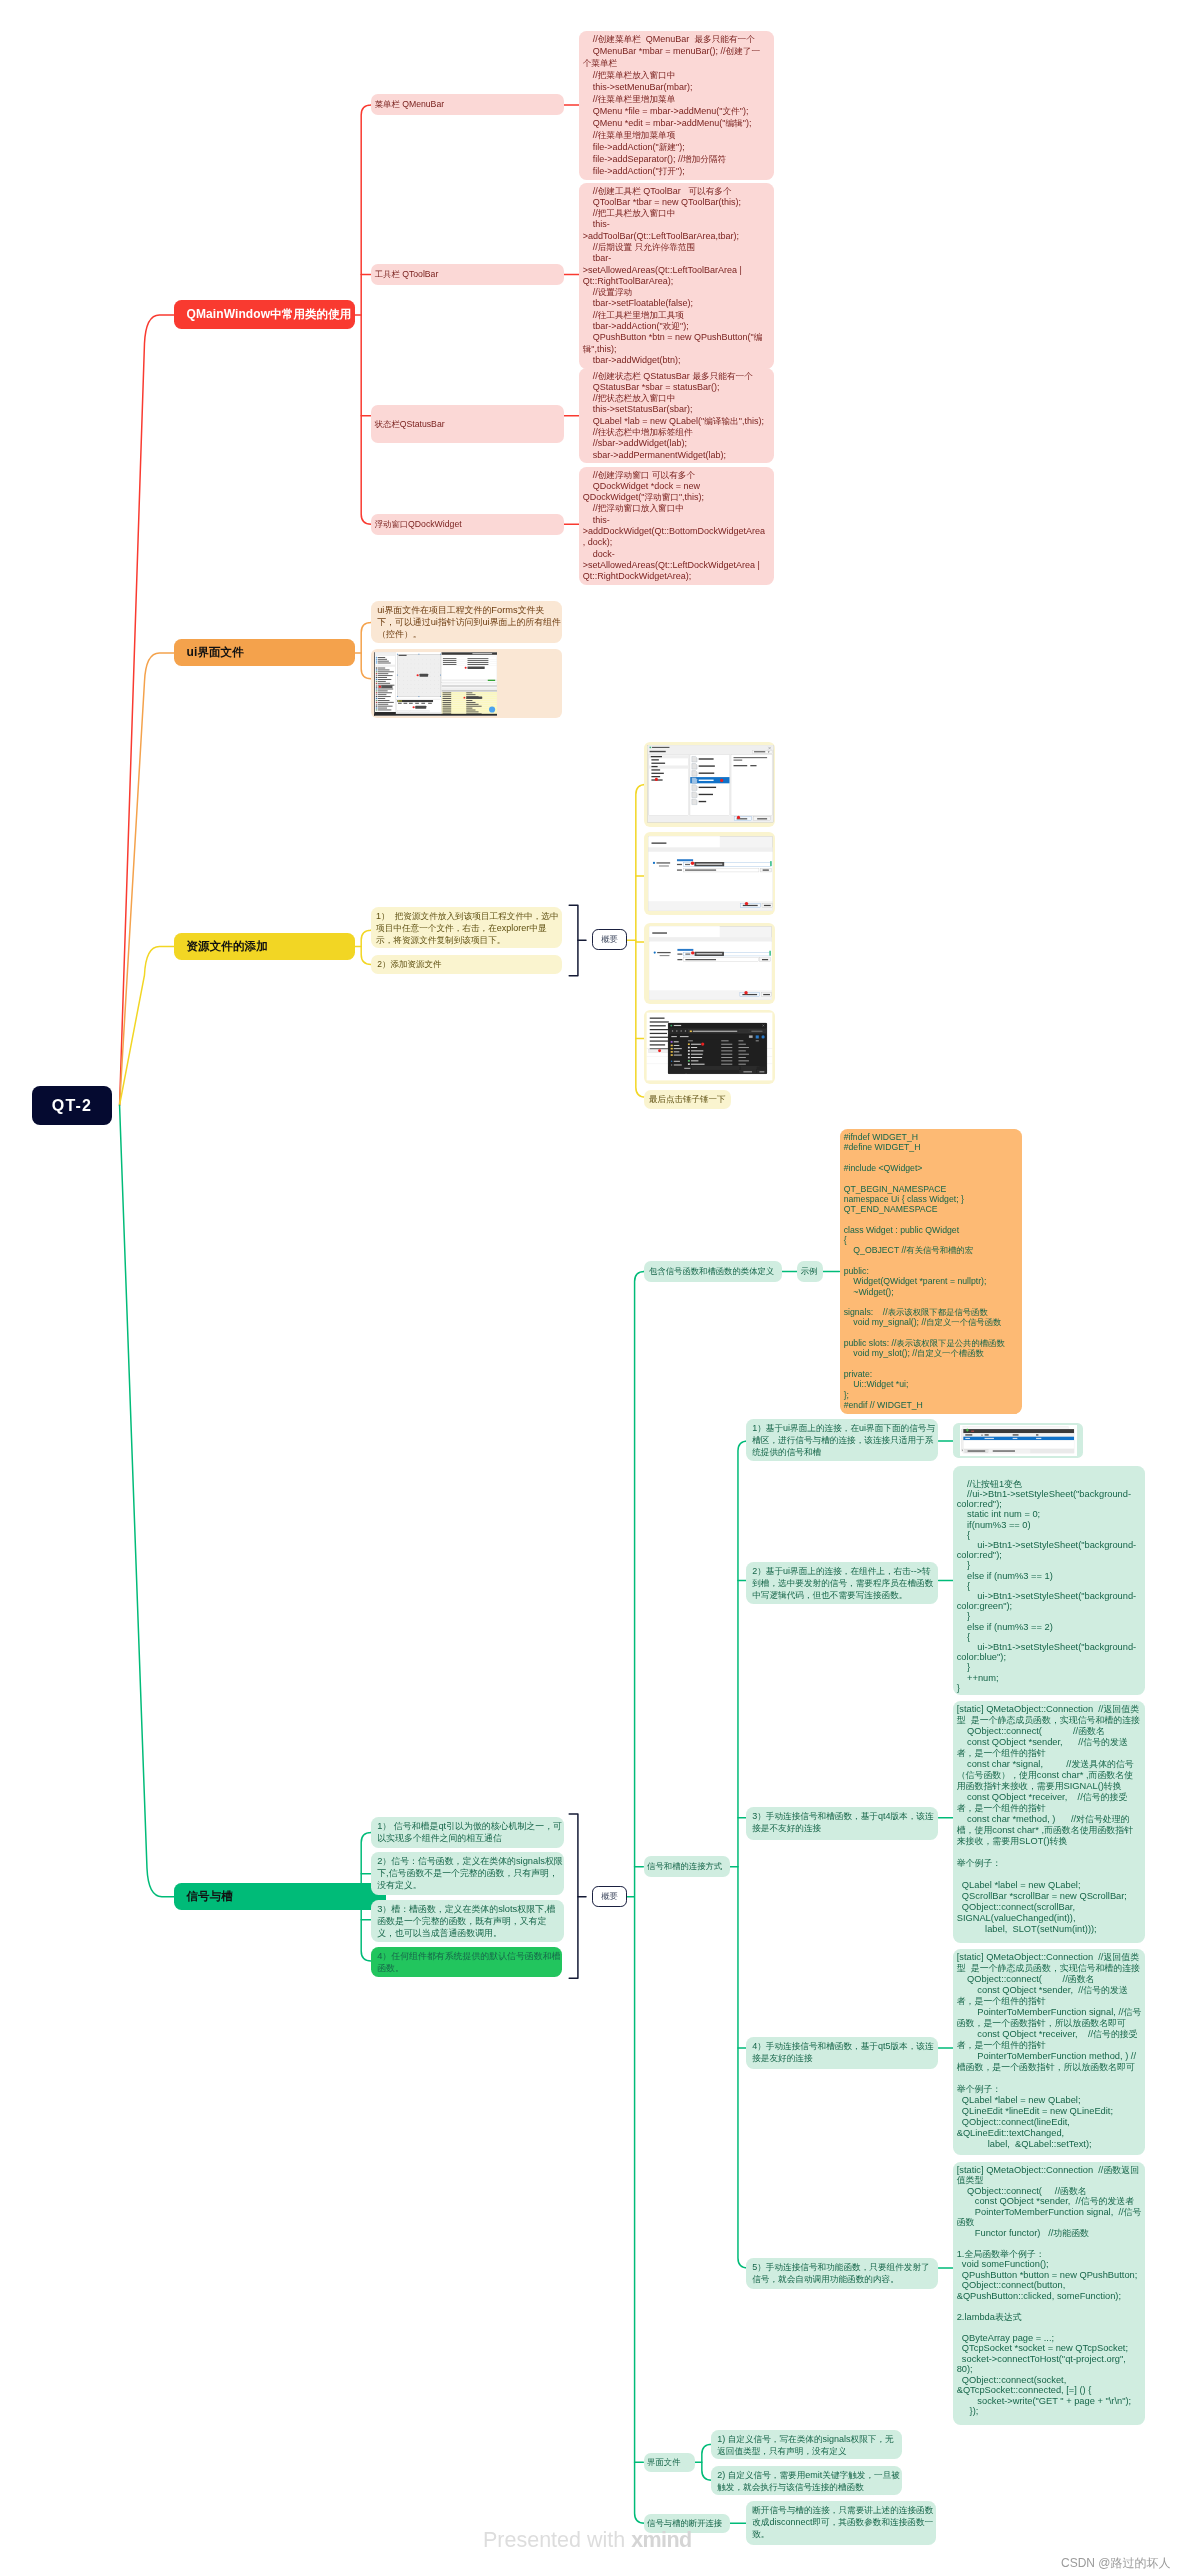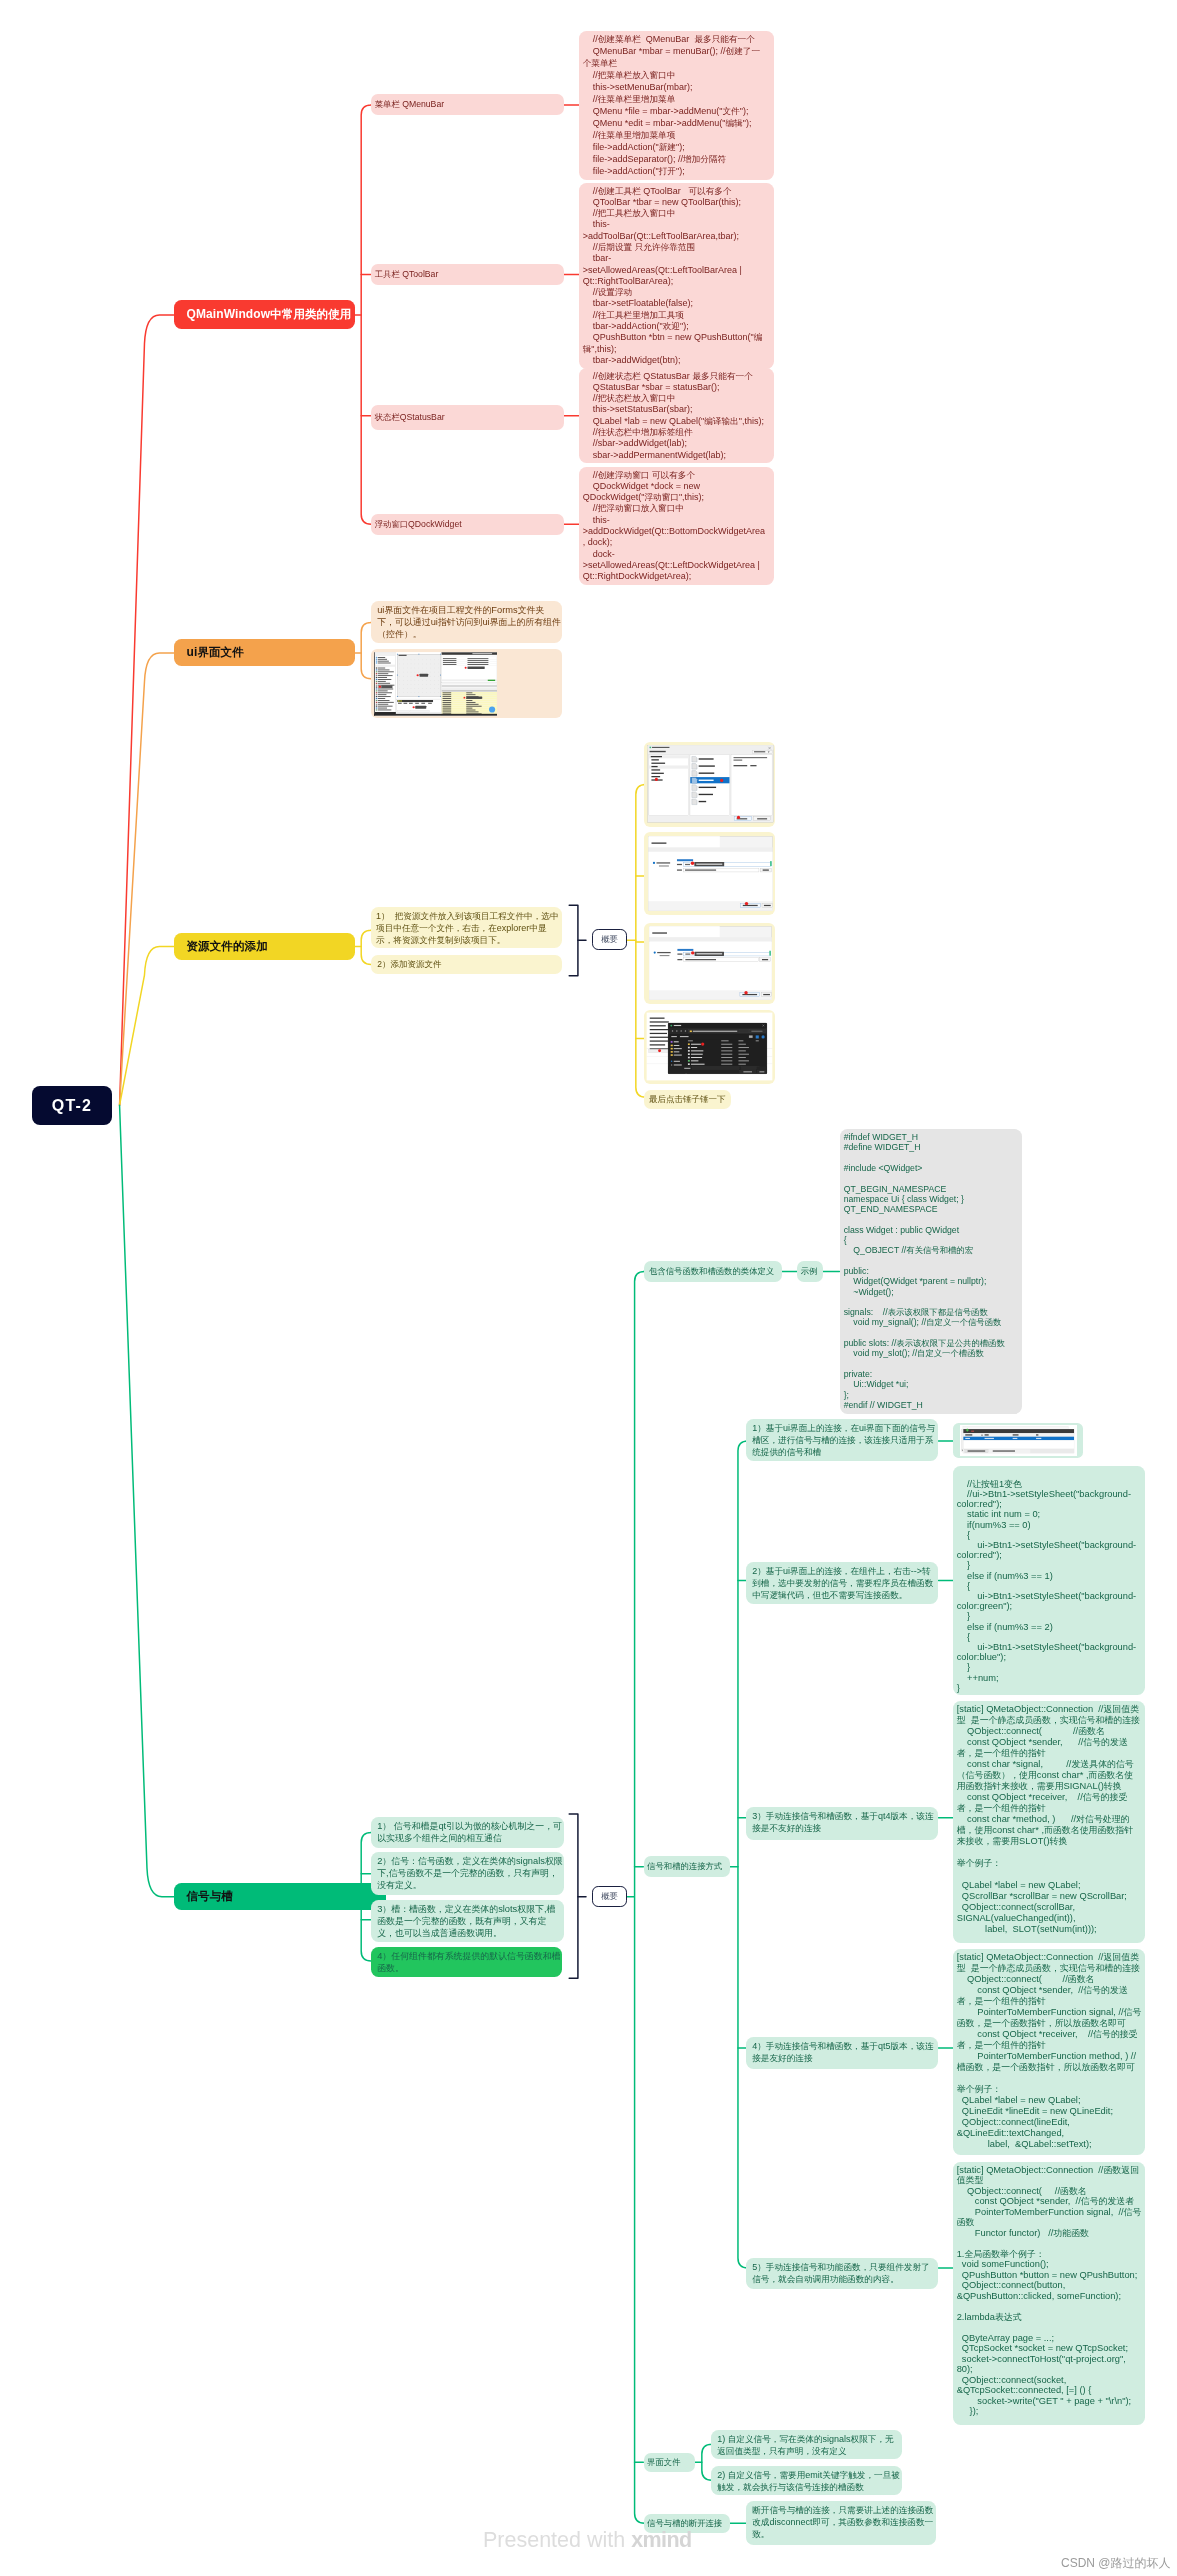--- a/index.html
+++ b/index.html
@@ -117,21 +117,21 @@
     //<i class="cjk">把工具栏放入窗口中</i>
     this-&gt;addToolBar(Qt::LeftToolBarArea,tbar);
     //<i class="cjk">后期设置</i> <i class="cjk">只允许停靠范围</i>
     tbar-&gt;setAllowedAreas(Qt::LeftToolBarArea | Qt::RightToolBarArea);
     //<i class="cjk">设置浮动</i>
     tbar-&gt;setFloatable(false);
     //<i class="cjk">往工具栏里增加工具项</i>
     tbar-&gt;addAction("<i class="cjk">欢迎</i>");
     QPushButton *btn = new QPushButton("<i class="cjk">编辑</i>",this);
     tbar-&gt;addWidget(btn);</div>
-<div class="node pill" style="left:371px;top:405px;width:193px;height:25px;background:#FBD8D6;color:#7B2320;font-size:8.7px;padding-left:3.7px;padding-right:6.2px;">
+<div class="node pill" style="left:371px;top:405px;width:193px;height:38px;background:#FBD8D6;color:#7B2320;font-size:8.7px;padding-left:3.7px;padding-right:6.2px;">
       <span><i class="cjk">状态栏</i>QStatusBar</span>
     </div>
 <div class="node codebox" style="left:579px;top:368px;width:195px;min-height:95px;background:#FBD8D6;color:#7B2320;font-size:9px;line-height:11.3px;letter-spacing:0px;padding:2.5px 8.7px 2.5px 3.7px;">    //<i class="cjk">创建状态栏</i> QStatusBar <i class="cjk">最多只能有一个</i>
     QStatusBar *sbar = statusBar();
     //<i class="cjk">把状态栏放入窗口中</i>
     this-&gt;setStatusBar(sbar);
     QLabel *lab = new QLabel("<i class="cjk">编译输出</i>",this);
     //<i class="cjk">往状态栏中增加标签组件</i>
     //sbar-&gt;addWidget(lab);
     sbar-&gt;addPermanentWidget(lab);</div>
@@ -641,21 +641,21 @@
 <div class="node codebox" style="left:371px;top:1947px;width:191px;min-height:29px;background:#22c55e;color:#17664A;font-size:9.3px;line-height:12px;padding:3.1px 0px 3.1px 6.2px;">4<i class="cjk">）任何组件都有系统提供的默认信号函数和槽函数。</i></div>
 <div class="node summary" style="left:592px;top:1886px;width:35px;height:21px;font-size:8.7px;">
       <span><i class="cjk">概要</i></span>
     </div>
 <div class="node pill" style="left:644px;top:1261px;width:138px;height:21px;background:#D0EDE0;color:#17664A;font-size:8.7px;padding-left:5px;padding-right:6.2px;">
       <span><i class="cjk">包含信号函数和槽函数的类体定义</i></span>
     </div>
 <div class="node pill" style="left:797px;top:1261px;width:25.5px;height:21px;background:#D0EDE0;color:#17664A;font-size:8.7px;padding-left:3.7px;padding-right:6.2px;">
       <span><i class="cjk">示例</i></span>
     </div>
-<div class="node codebox" style="left:840px;top:1129px;width:182px;min-height:285px;background:#e5e5e5;color:#17664A;font-size:8.7px;line-height:10.3px;letter-spacing:0px;padding:3.1px 3.1px 3.1px 3.7px;">#ifndef WIDGET_H
+<div class="node codebox" style="left:840px;top:1129px;width:182px;min-height:285px;background:#fdba74;color:#17664A;font-size:8.7px;line-height:10.3px;letter-spacing:0px;padding:3.1px 3.1px 3.1px 3.7px;">#ifndef WIDGET_H
 #define WIDGET_H
 
 #include &lt;QWidget&gt;
 
 QT_BEGIN_NAMESPACE
 namespace Ui { class Widget; }
 QT_END_NAMESPACE
 
 class Widget : public QWidget
 {

